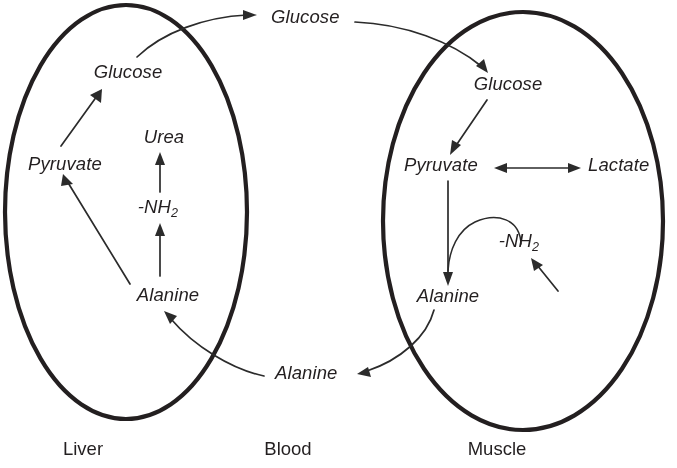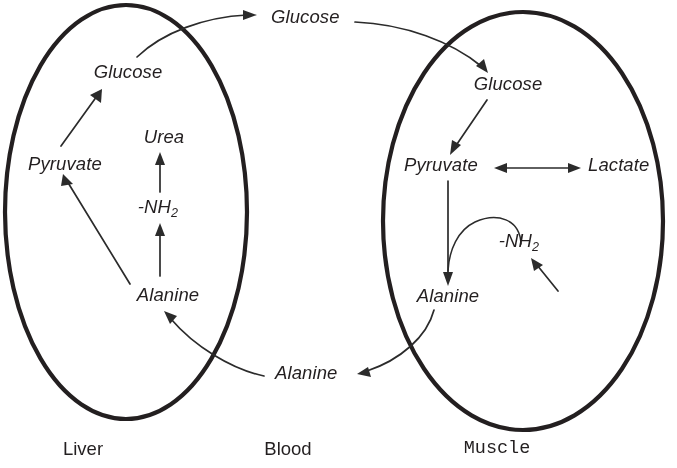--- a/index.html
+++ b/index.html
@@ -174,15 +174,15 @@
 
   <div class="node-label centered formula" style="left:519px; top:232px;"><span>-NH</span><sub>2</sub></div>
 
   <div class="node-label centered" style="left:448px; top:287px;">Alanine</div>
 
 
   <div class="compartment-label" style="left:83px; top:440px;">Liver</div>
 
   <div class="compartment-label" style="left:288px; top:440px;">Blood</div>
 
-  <div class="compartment-label" style="left:497px; top:440px;font-family:Liberation Mono, monospace;">Muscle</div>
+  <div class="compartment-label" style="left:497px; top:440px;">Muscle</div>
 
 </div>
 
 </body></html>

